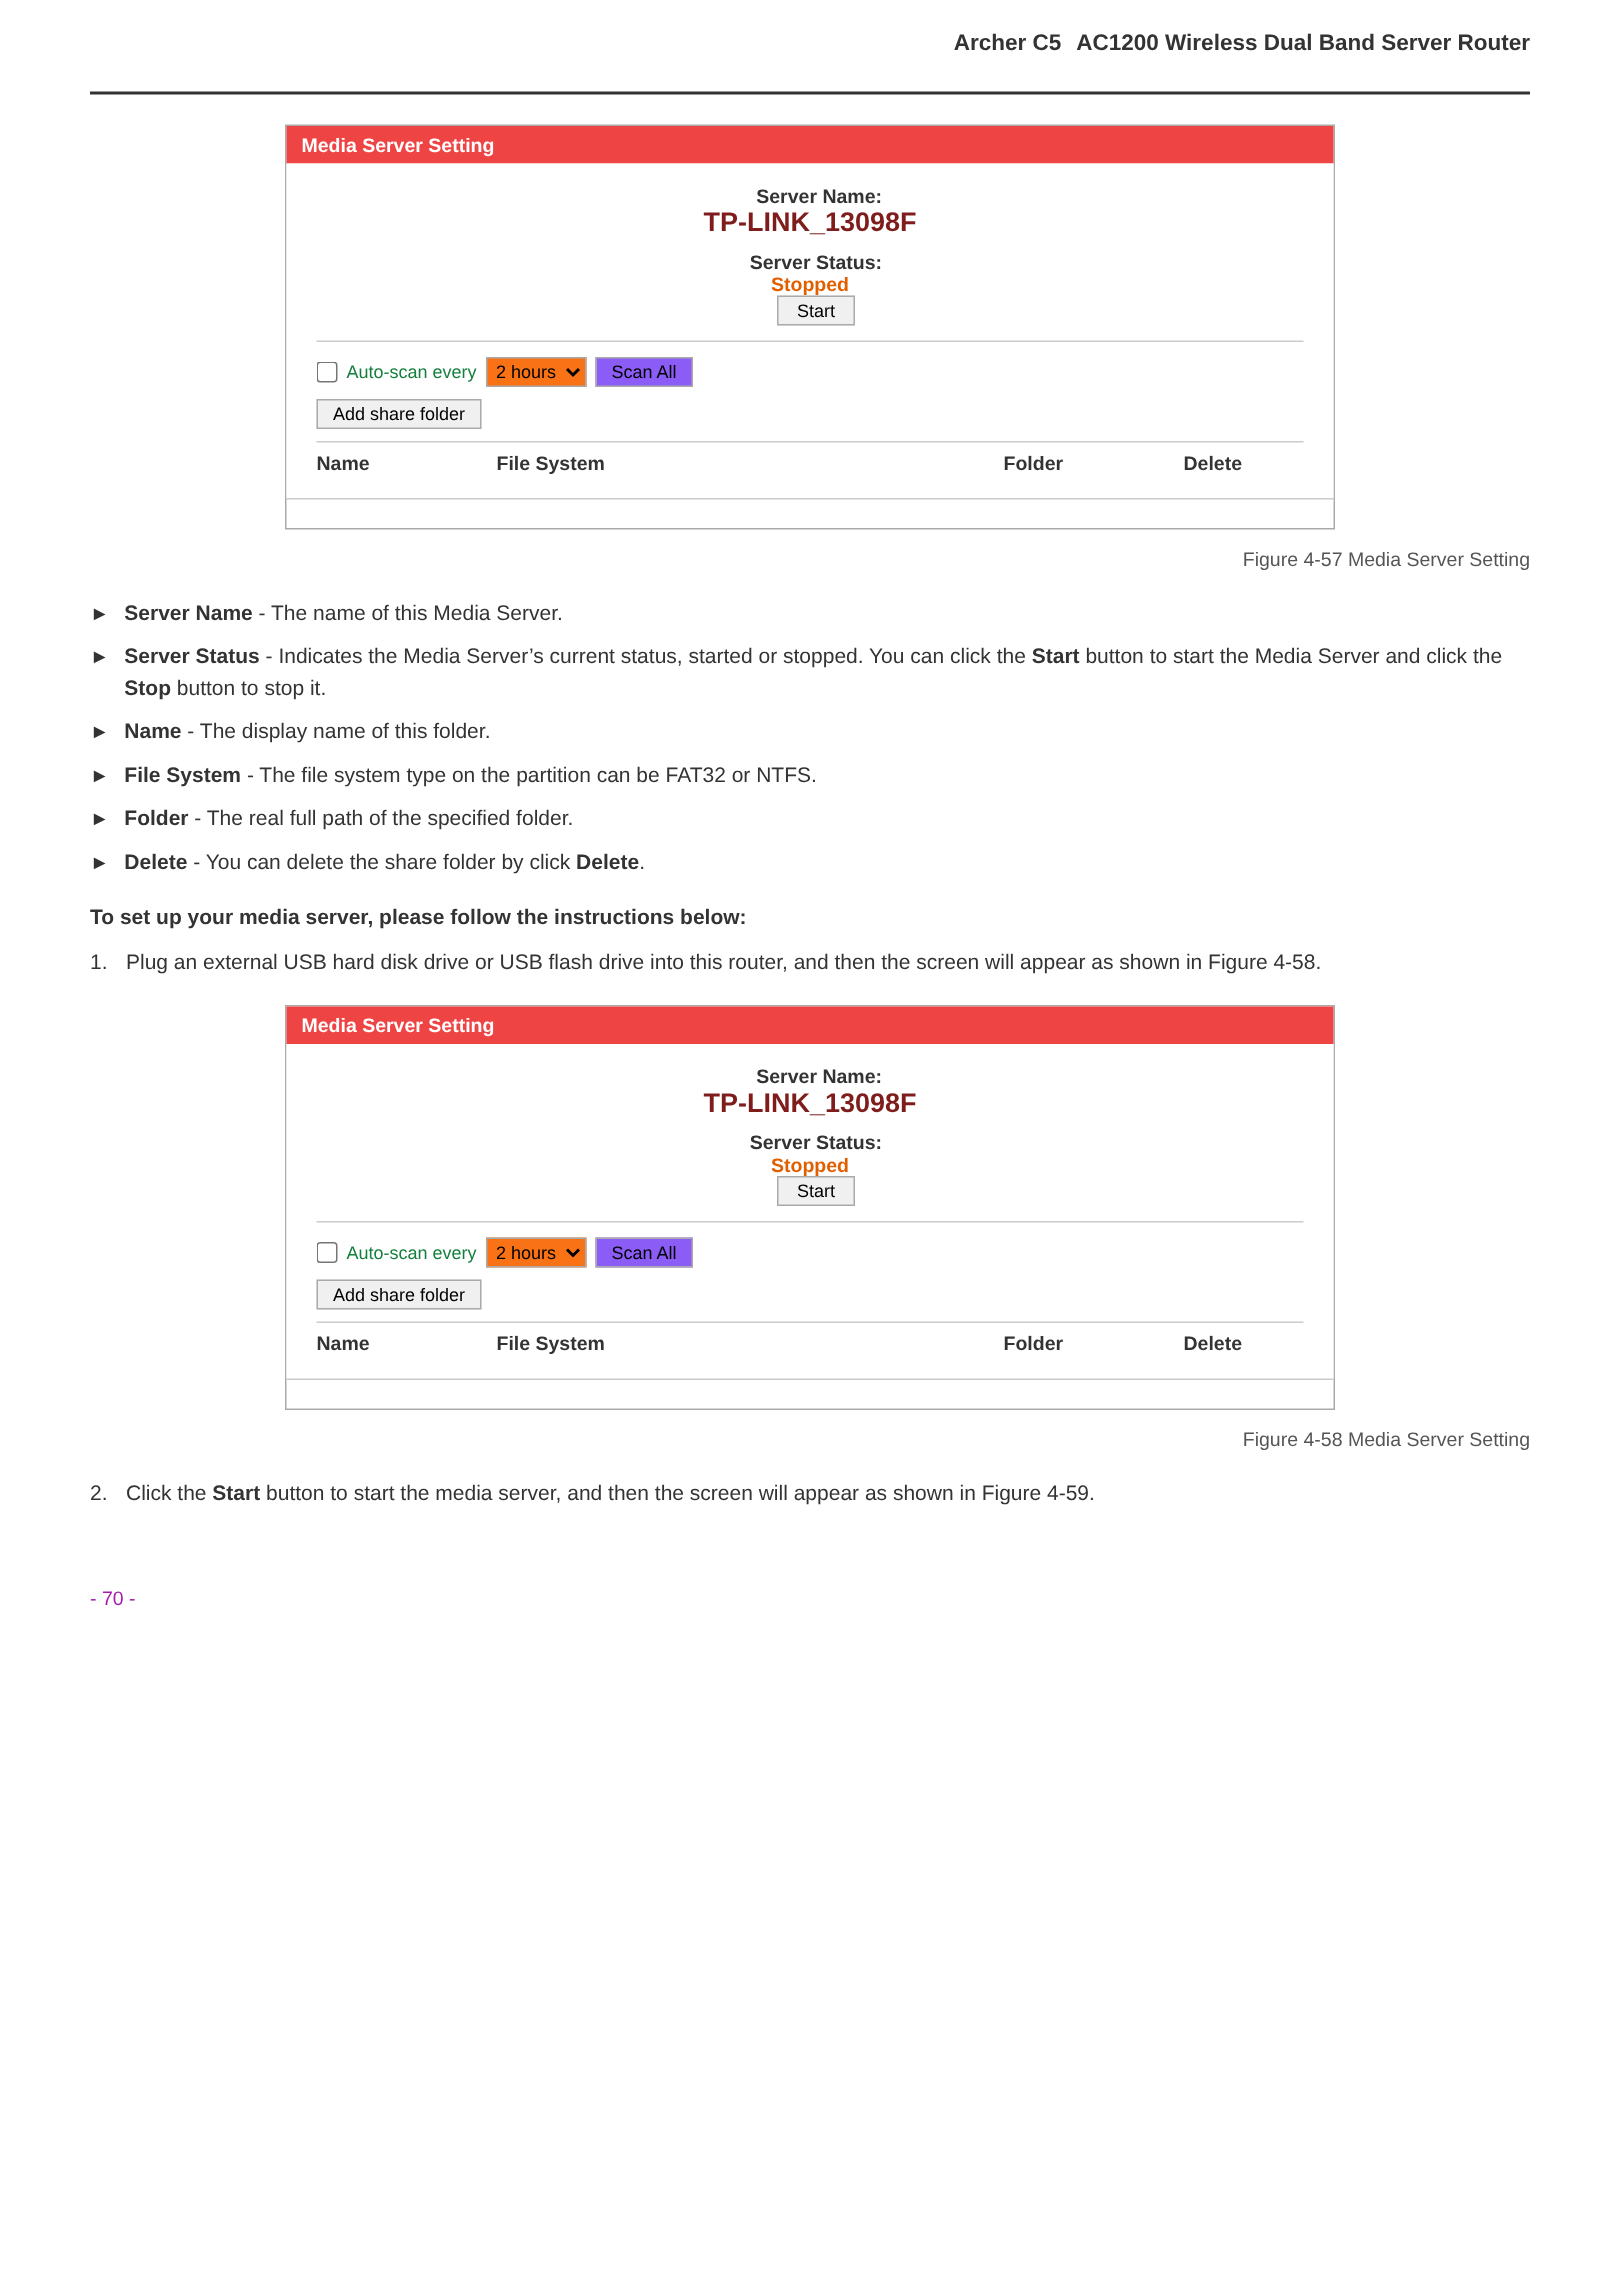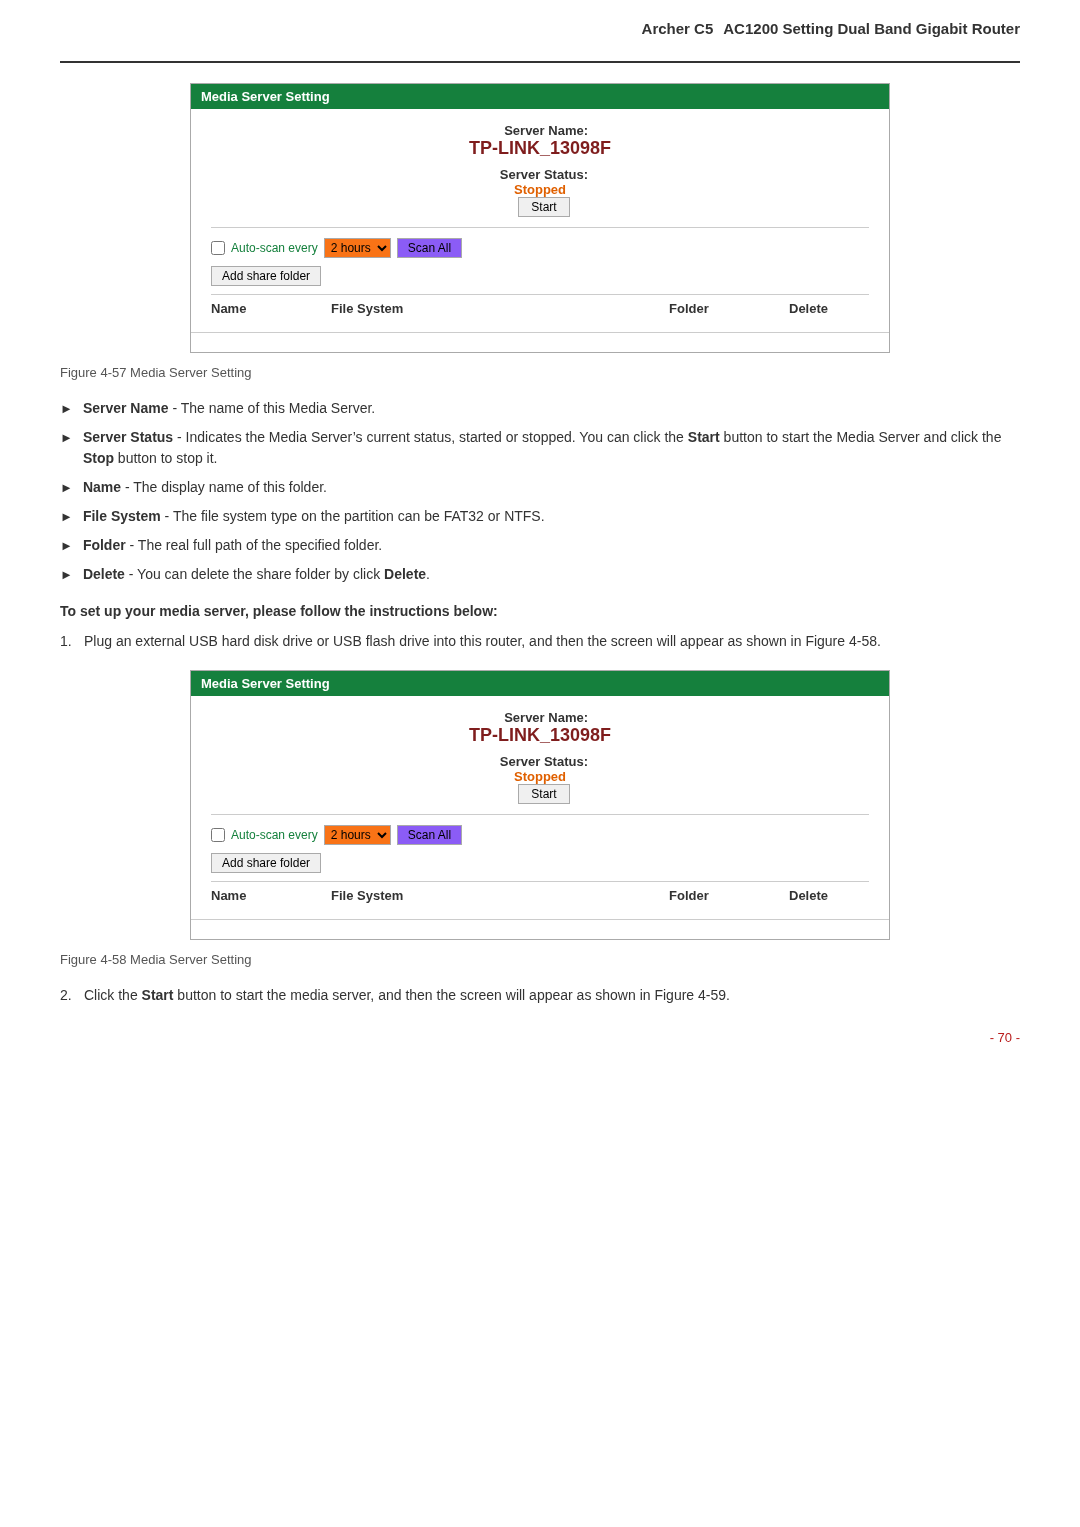--- a/index.html
+++ b/index.html
@@ -34,21 +34,21 @@
 
     
     .settings-box {
       border: 1px solid #aaa;
       margin-bottom: 12px;
       width: 700px;
       margin-left: auto;
       margin-right: auto;
     }
     .settings-box-title {
-      background-color: #15803d;
+      background-color: #ef4444;
       color: #fff;
       font-size: 13px;
       font-weight: bold;
       padding: 5px 10px;
     }
     .settings-box-body {
       padding: 14px 20px 10px 20px;
       background: #fff;
     }
     .settings-row {
@@ -134,21 +134,21 @@
     .th-filesystem { font-weight: bold; font-size: 13px; flex: 1; }
     .th-folder { font-weight: bold; font-size: 13px; width: 120px; }
     .th-delete { font-weight: bold; font-size: 13px; width: 80px; }
     .settings-box-footer {
       height: 20px;
       border-top: 1px solid #ccc;
     }
 
     
     .figure-caption {
-      text-align: left;
+      text-align: right;
       font-size: 13px;
       color: #555;
       margin: 8px 0 18px 0;
     }
 
     
     .bullet-list {
       list-style: none;
       padding: 0;
       margin: 0 0 18px 0;
@@ -193,32 +193,32 @@
       line-height: 1.5;
     }
     .num-label {
       flex-shrink: 0;
       width: 24px;
       font-size: 14px;
     }
 
     
     .page-footer {
-      text-align: right;
-      font-size: 13px;
-      color: #b91c1c;
-      margin-top: 24px;
+      text-align: left;
+      font-size: 13px;
+      color: #a21caf;
+      margin-top: 52px;
     }
   </style>
 </head>
 <body>
 
 <div class="page-header">
   <span class="header-archer">Archer C5</span>
-  <span class="header-product">AC1200 Setting Dual Band Gigabit Router</span>
+  <span class="header-product">AC1200 Wireless Dual Band Server Router</span>
 </div>
 
 <div class="settings-box">
   <div class="settings-box-title">Media Server Setting</div>
   <div class="settings-box-body">
     <div class="settings-row">
       <span class="settings-label">Server Name:</span>
       <span class="settings-value-blue">TP-LINK_13098F</span>
     </div>
     <div class="settings-row">

